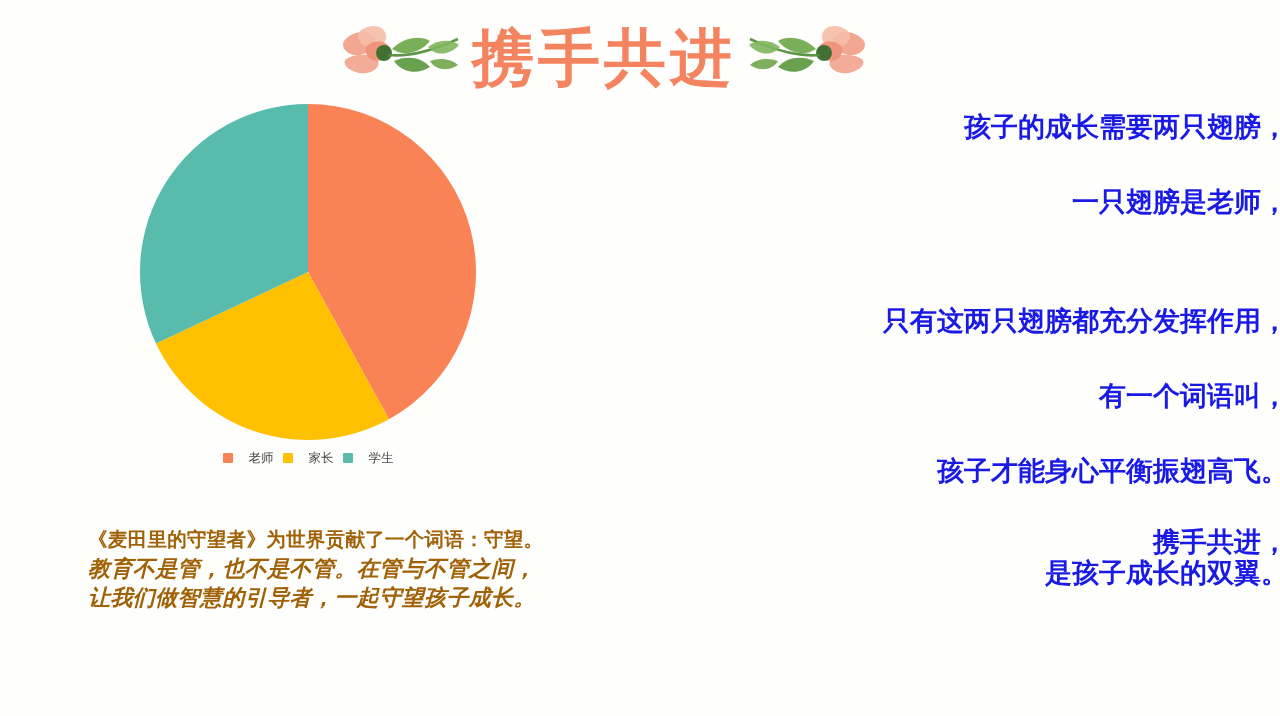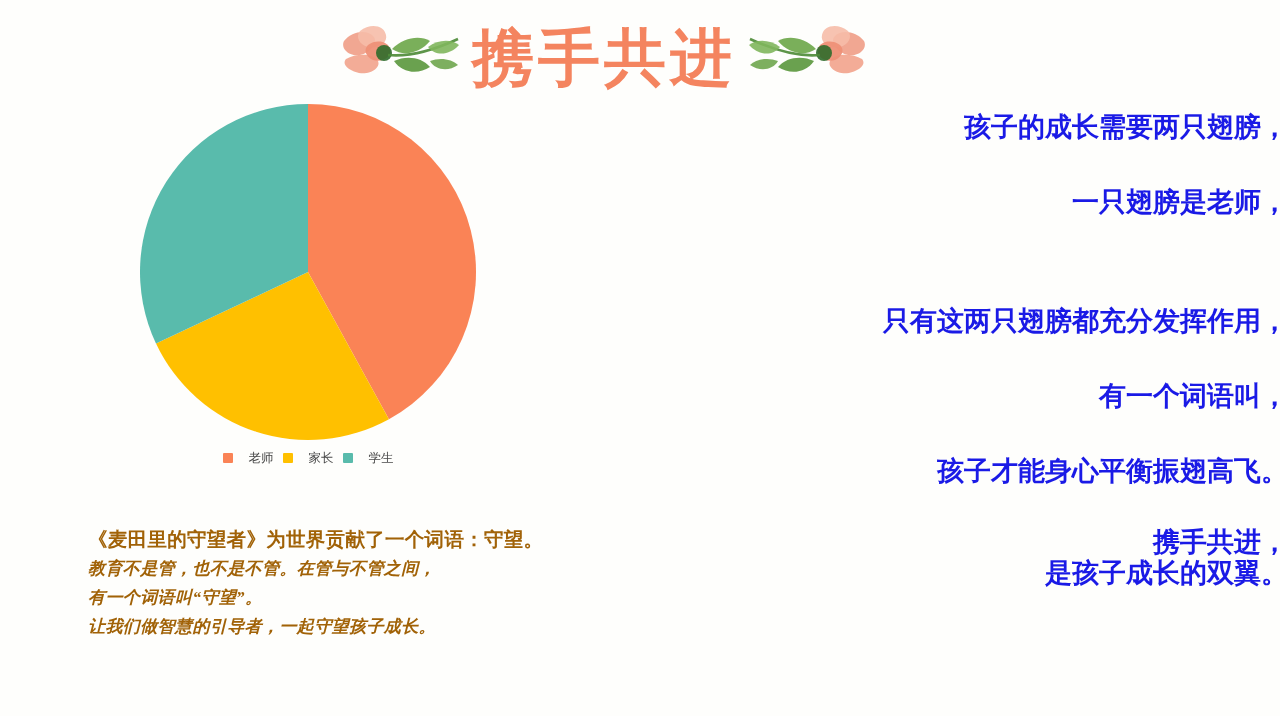--- a/index.html
+++ b/index.html
@@ -107,21 +107,21 @@
   .note-lead {
     font-family: "Liberation Sans", "DejaVu Sans", sans-serif;
     font-size: 19.5px;
     font-weight: 700;
     line-height: 30px;
     letter-spacing: 0.3px;
     white-space: nowrap;
   }
   .note-line {
     font-family: "Liberation Serif", "DejaVu Serif", serif;
-    font-size: 17px;
+    font-size: 22px;
     font-weight: 700;
     font-style: italic;
     line-height: 29px;
     letter-spacing: 0.4px;
     white-space: nowrap;
   }
 
   
   .poem {
     position: absolute;
@@ -207,21 +207,20 @@
         <div class="legend-item">
           <span class="legend-swatch" style="background: rgb(89, 187, 172);"></span>
           <span class="legend-label">学生</span>
         </div>
       </div>
   </div>
 
   <div class="note-block">
     <div class="note-lead">《麦田里的守望者》为世界贡献了一个词语：守望。</div>
     <div class="note-line">教育不是管，也不是不管。在管与不管之间，</div>
-    <div class="note-line">有一个词语叫“守望”。</div>
     <div class="note-line">让我们做智慧的引导者，一起守望孩子成长。</div>
   </div>
 
   <div class="poem">
     <div class="poem-line">孩子的成长需要两只翅膀，</div>
     <div class="poem-gap"></div>
     <div class="poem-line">一只翅膀是老师，</div>
     <div class="poem-gap"></div>
     <div class="poem-gap"></div>
     <div class="poem-line">只有这两只翅膀都充分发挥作用，</div>

